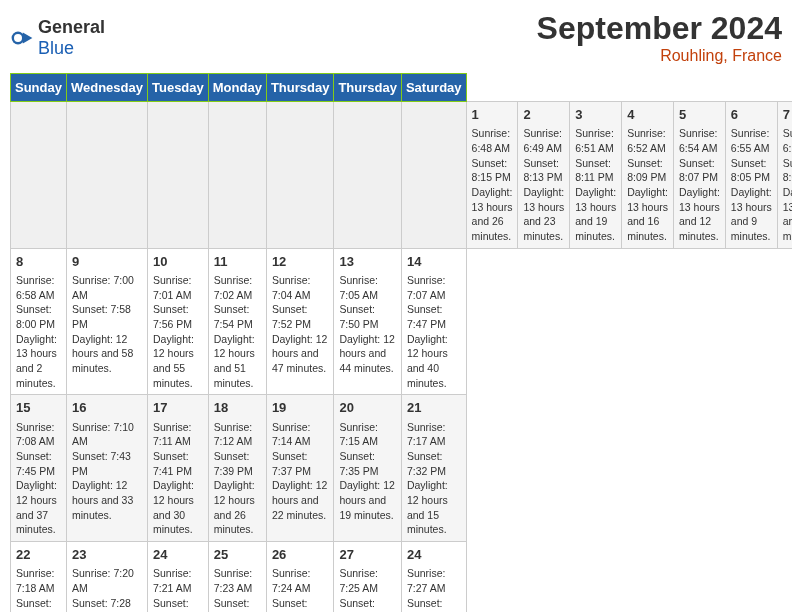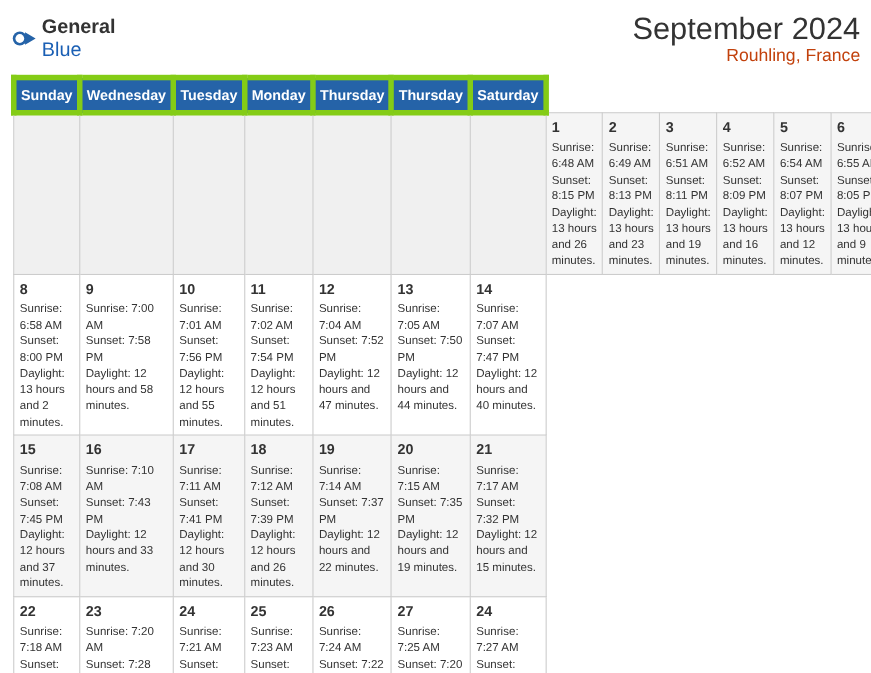--- a/index.html
+++ b/index.html
@@ -32,43 +32,43 @@
       color: #1a5fb4;
     }
     .logo-icon {
       width: 24px;
       height: 24px;
     }
     .title-area {
       text-align: right;
     }
     .month-title {
-      font-size: 28px;
-      font-weight: normal;
+      font-size: 32px;
+      font-weight: bold;
       color: #333;
     }
     .location-title {
       font-size: 16px;
       color: #c2410c;
     }
     table {
       width: 100%;
       border-collapse: collapse;
       font-size: 11px;
     }
     thead tr {
       background-color: #2563a8;
       color: white;
     }
     thead th {
       padding: 6px 4px;
       text-align: left;
       font-size: 13px;
       font-weight: bold;
-      border: 5px solid #84cc16;
+      border: 1px solid #84cc16;
     }
     tbody tr {
       vertical-align: top;
     }
     tbody td {
       border: 1px solid #ccc;
       padding: 4px 5px;
       min-height: 70px;
       color: #333;
       line-height: 1.4;

